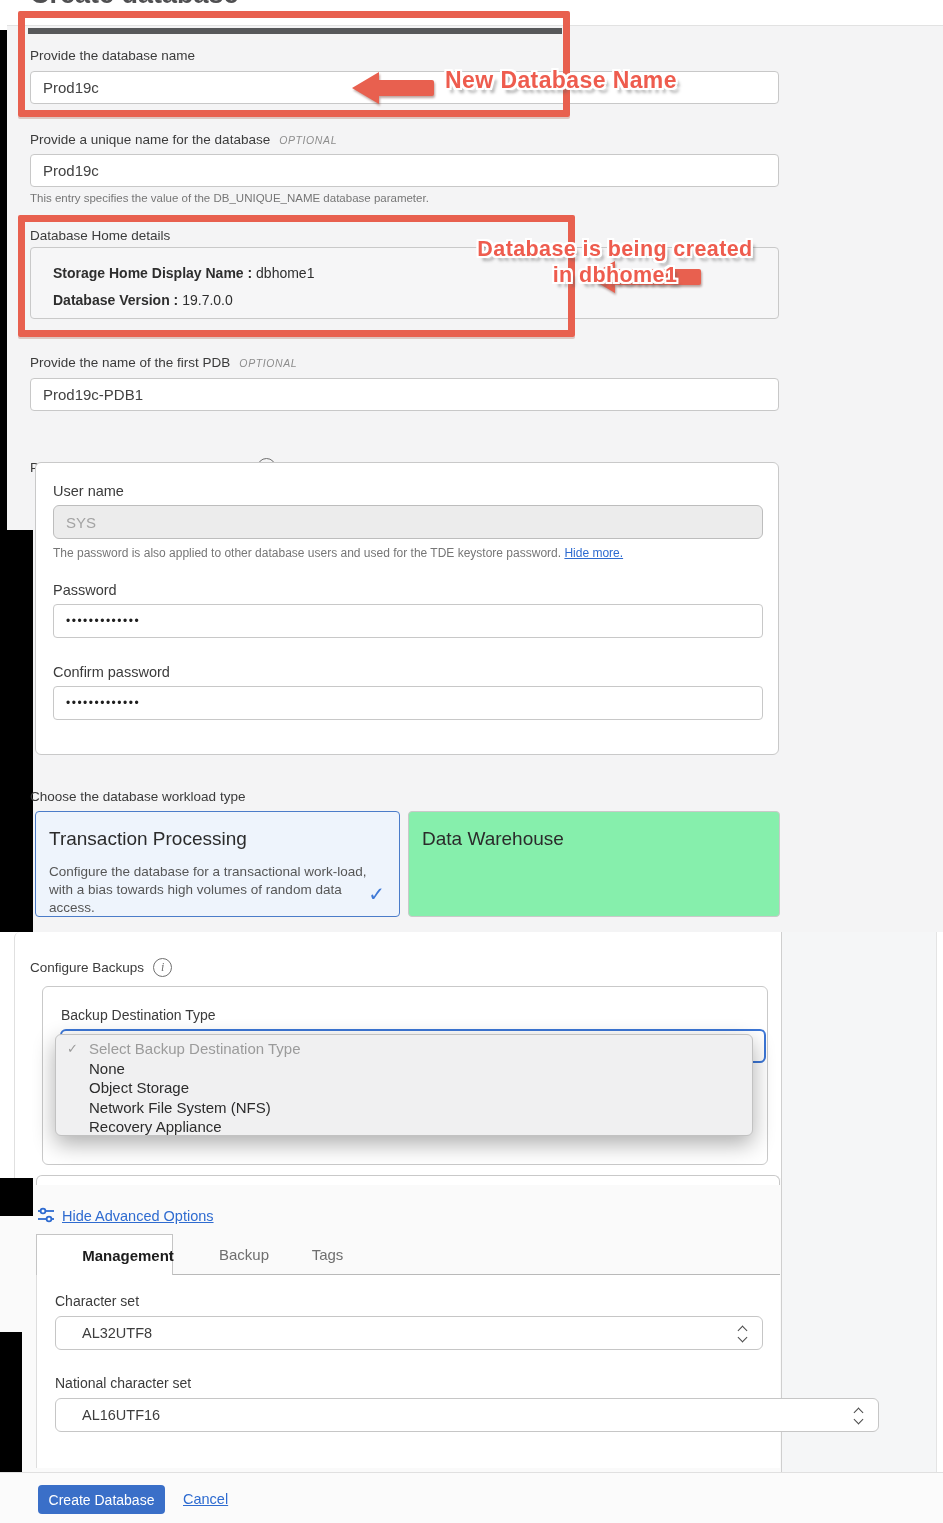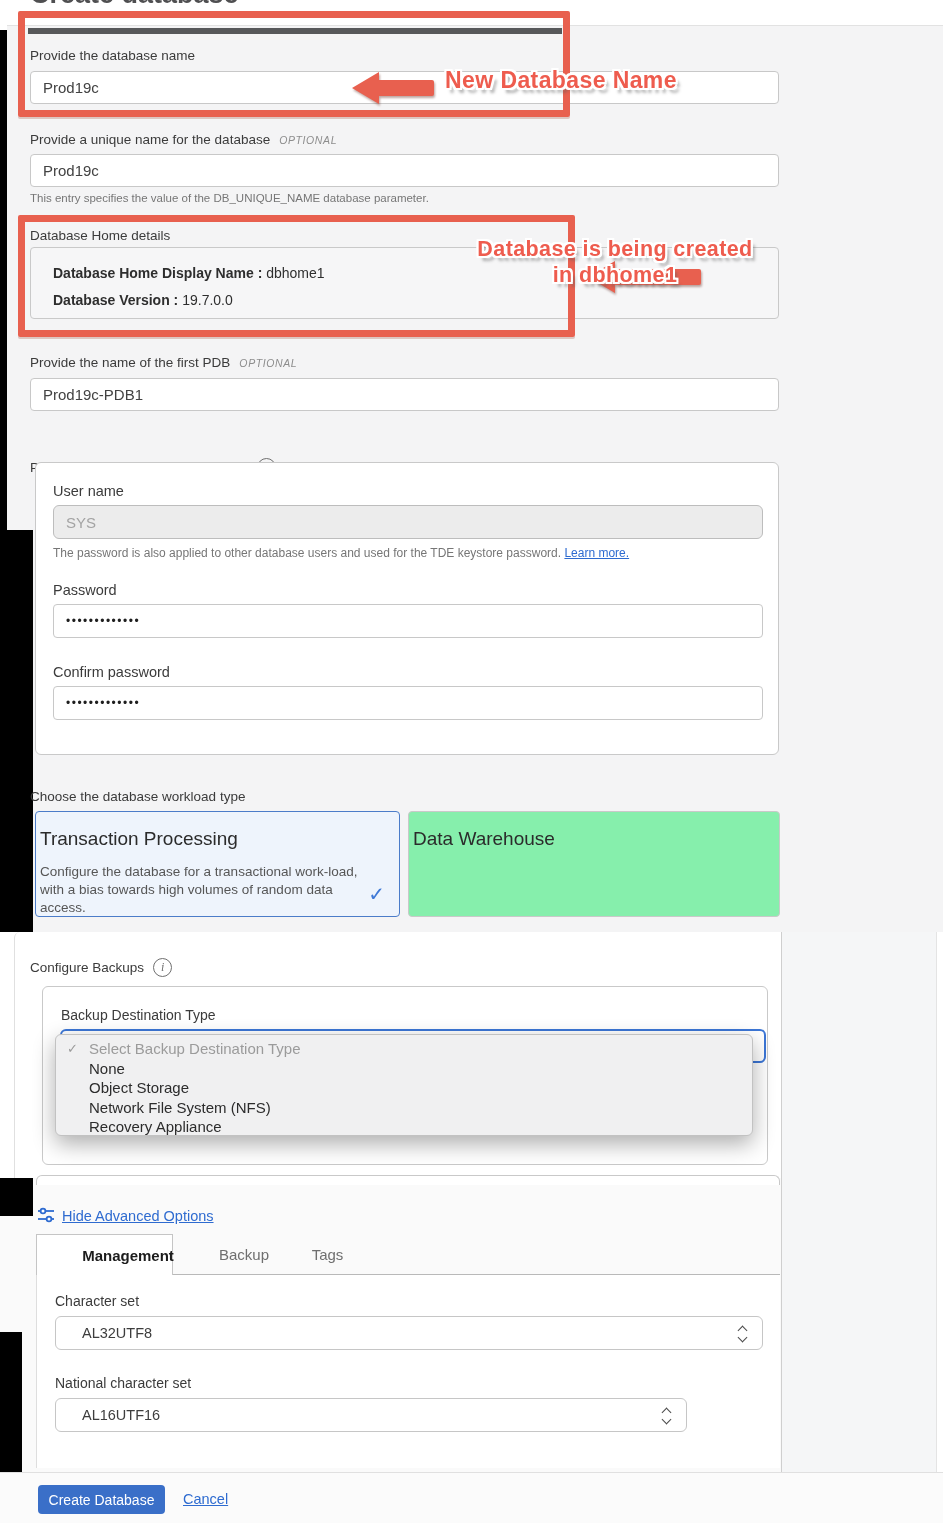--- a/index.html
+++ b/index.html
@@ -41,21 +41,21 @@
 
   
   .info { display:inline-block; width:19px; height:19px; border:1.3px solid #6f6f6f; border-radius:50%;
           font-family:"Liberation Serif", serif; font-style:italic; font-size:12px; line-height:16px;
           text-align:center; color:#6f6f6f; margin-left:9px; flex:none; }
 
   
   .card { border:1px solid #c9c9c9; border-radius:4px; }
   .home-card { background:#f6f6f7; font-size:14px; color:#2e2e2e; }
   .admin-card { background:#fff; border-radius:6px; }
-  .wl-card { border-radius:4px; padding:16px 4px; }
+  .wl-card { border-radius:4px; padding:16px 13px; }
   .wl-card .wl-title { font-size:19px; color:#2b2b2b; }
   .wl-card .wl-desc { font-size:13.5px; color:#565656; line-height:1.33; margin-top:13px; }
   .wl-selected { background:#eef4fc; border:1.5px solid #4b7cc9; }
   .wl-plain { background:#86efac; border:1px solid #c9c9c9; }
   .wl-check { position:absolute; font-size:20px; color:#3f79d6; }
 
   
   .redbox { border:7px solid #e8604f; border-radius:2px; box-shadow:0 2px 0 rgba(150,60,45,.25); }
   .callout { font-weight:800; color:#ee5c4e; text-align:center; letter-spacing:.4px; line-height:1.22;
              text-shadow:-2px -2px 0 #fff, 2px -2px 0 #fff, -2px 2px 0 #fff, 2px 2px 0 #fff,
@@ -119,21 +119,21 @@
     <span class="opt">OPTIONAL</span>
   </div>
   <div class="abs inp" style="left:30px; top:154px; width:749px;">
     <span>Prod19c</span>
   </div>
   <div class="abs help" style="left:30px; top:192px;">This entry specifies the value of the DB_UNIQUE_NAME database parameter.</div>
 
   <div class="abs lbl" style="left:30px; top:228px;">Database Home details</div>
   <div class="abs card home-card" style="left:30px; top:247px; width:749px; height:72px;">
     <div style="position:absolute; left:22px; top:17px;">
-      <span class="bold">Database Home Display Name :</span>
+      <span class="bold">Storage Home Display Name :</span>
       <span>dbhome1</span>
     </div>
     <div style="position:absolute; left:22px; top:44px;">
       <span class="bold">Database Version :</span>
       <span>19.7.0.0</span>
     </div>
   </div>
 
   <div class="abs redbox" style="left:18px; top:11px; width:552px; height:106px;"></div>
   <div class="abs arrow" style="left:352px; top:72px; width:82px; height:32px;">
@@ -164,21 +164,21 @@
     <span class="lbl">Provide the administration password</span>
     <span class="info">i</span>
   </div>
   <div class="abs card admin-card" style="left:35px; top:462px; width:744px; height:293px;">
     <div class="lbl" style="position:absolute; left:17px; top:20px; font-size:14.5px;">User name</div>
     <div class="inp disabled" style="position:absolute; left:17px; top:42px; width:710px; height:34px;">
       <span>SYS</span>
     </div>
     <div class="help" style="position:absolute; left:17px; top:83px; font-size:12px;">
       <span>The password is also applied to other database users and used for the TDE keystore password.</span>
-      <span class="link">Learn more.</span>
+      <span class="link">Hide more.</span>
     </div>
     <div class="lbl" style="position:absolute; left:17px; top:119px; font-size:14.5px;">Password</div>
     <div class="inp dots" style="position:absolute; left:17px; top:141px; width:710px; height:34px;">
       <span>•••••••••••••</span>
     </div>
     <div class="lbl" style="position:absolute; left:17px; top:201px; font-size:14.5px;">Confirm password</div>
     <div class="inp dots" style="position:absolute; left:17px; top:223px; width:710px; height:34px;">
       <span>•••••••••••••</span>
     </div>
   </div>
@@ -249,21 +249,21 @@
   <div class="abs lbl" style="left:55px; top:1293px; font-size:14px; z-index:2;">Character set</div>
   <div class="abs sel" style="left:55px; top:1316px; width:708px; z-index:2;">
     <span>AL32UTF8</span>
     <span class="stepper">
         <span class="chev up"></span>
         <span class="chev dn"></span>
       </span>
   </div>
 
   <div class="abs lbl" style="left:55px; top:1375px; font-size:14px; z-index:2;">National character set</div>
-  <div class="abs sel" style="left:55px; top:1398px; width:632px; z-index:2;">
+  <div class="abs sel" style="left:55px; top:1398px; width:824px; z-index:2;">
     <span>AL16UTF16</span>
     <span class="stepper">
         <span class="chev up"></span>
         <span class="chev dn"></span>
       </span>
   </div>
 
   <div class="abs footer" style="left:0; top:1472px; width:943px; height:51px; z-index:5;">
     <div class="btn-primary" style="position:absolute; left:38px; top:12px; width:127px; height:29px;">
       <span>Create Database</span>

